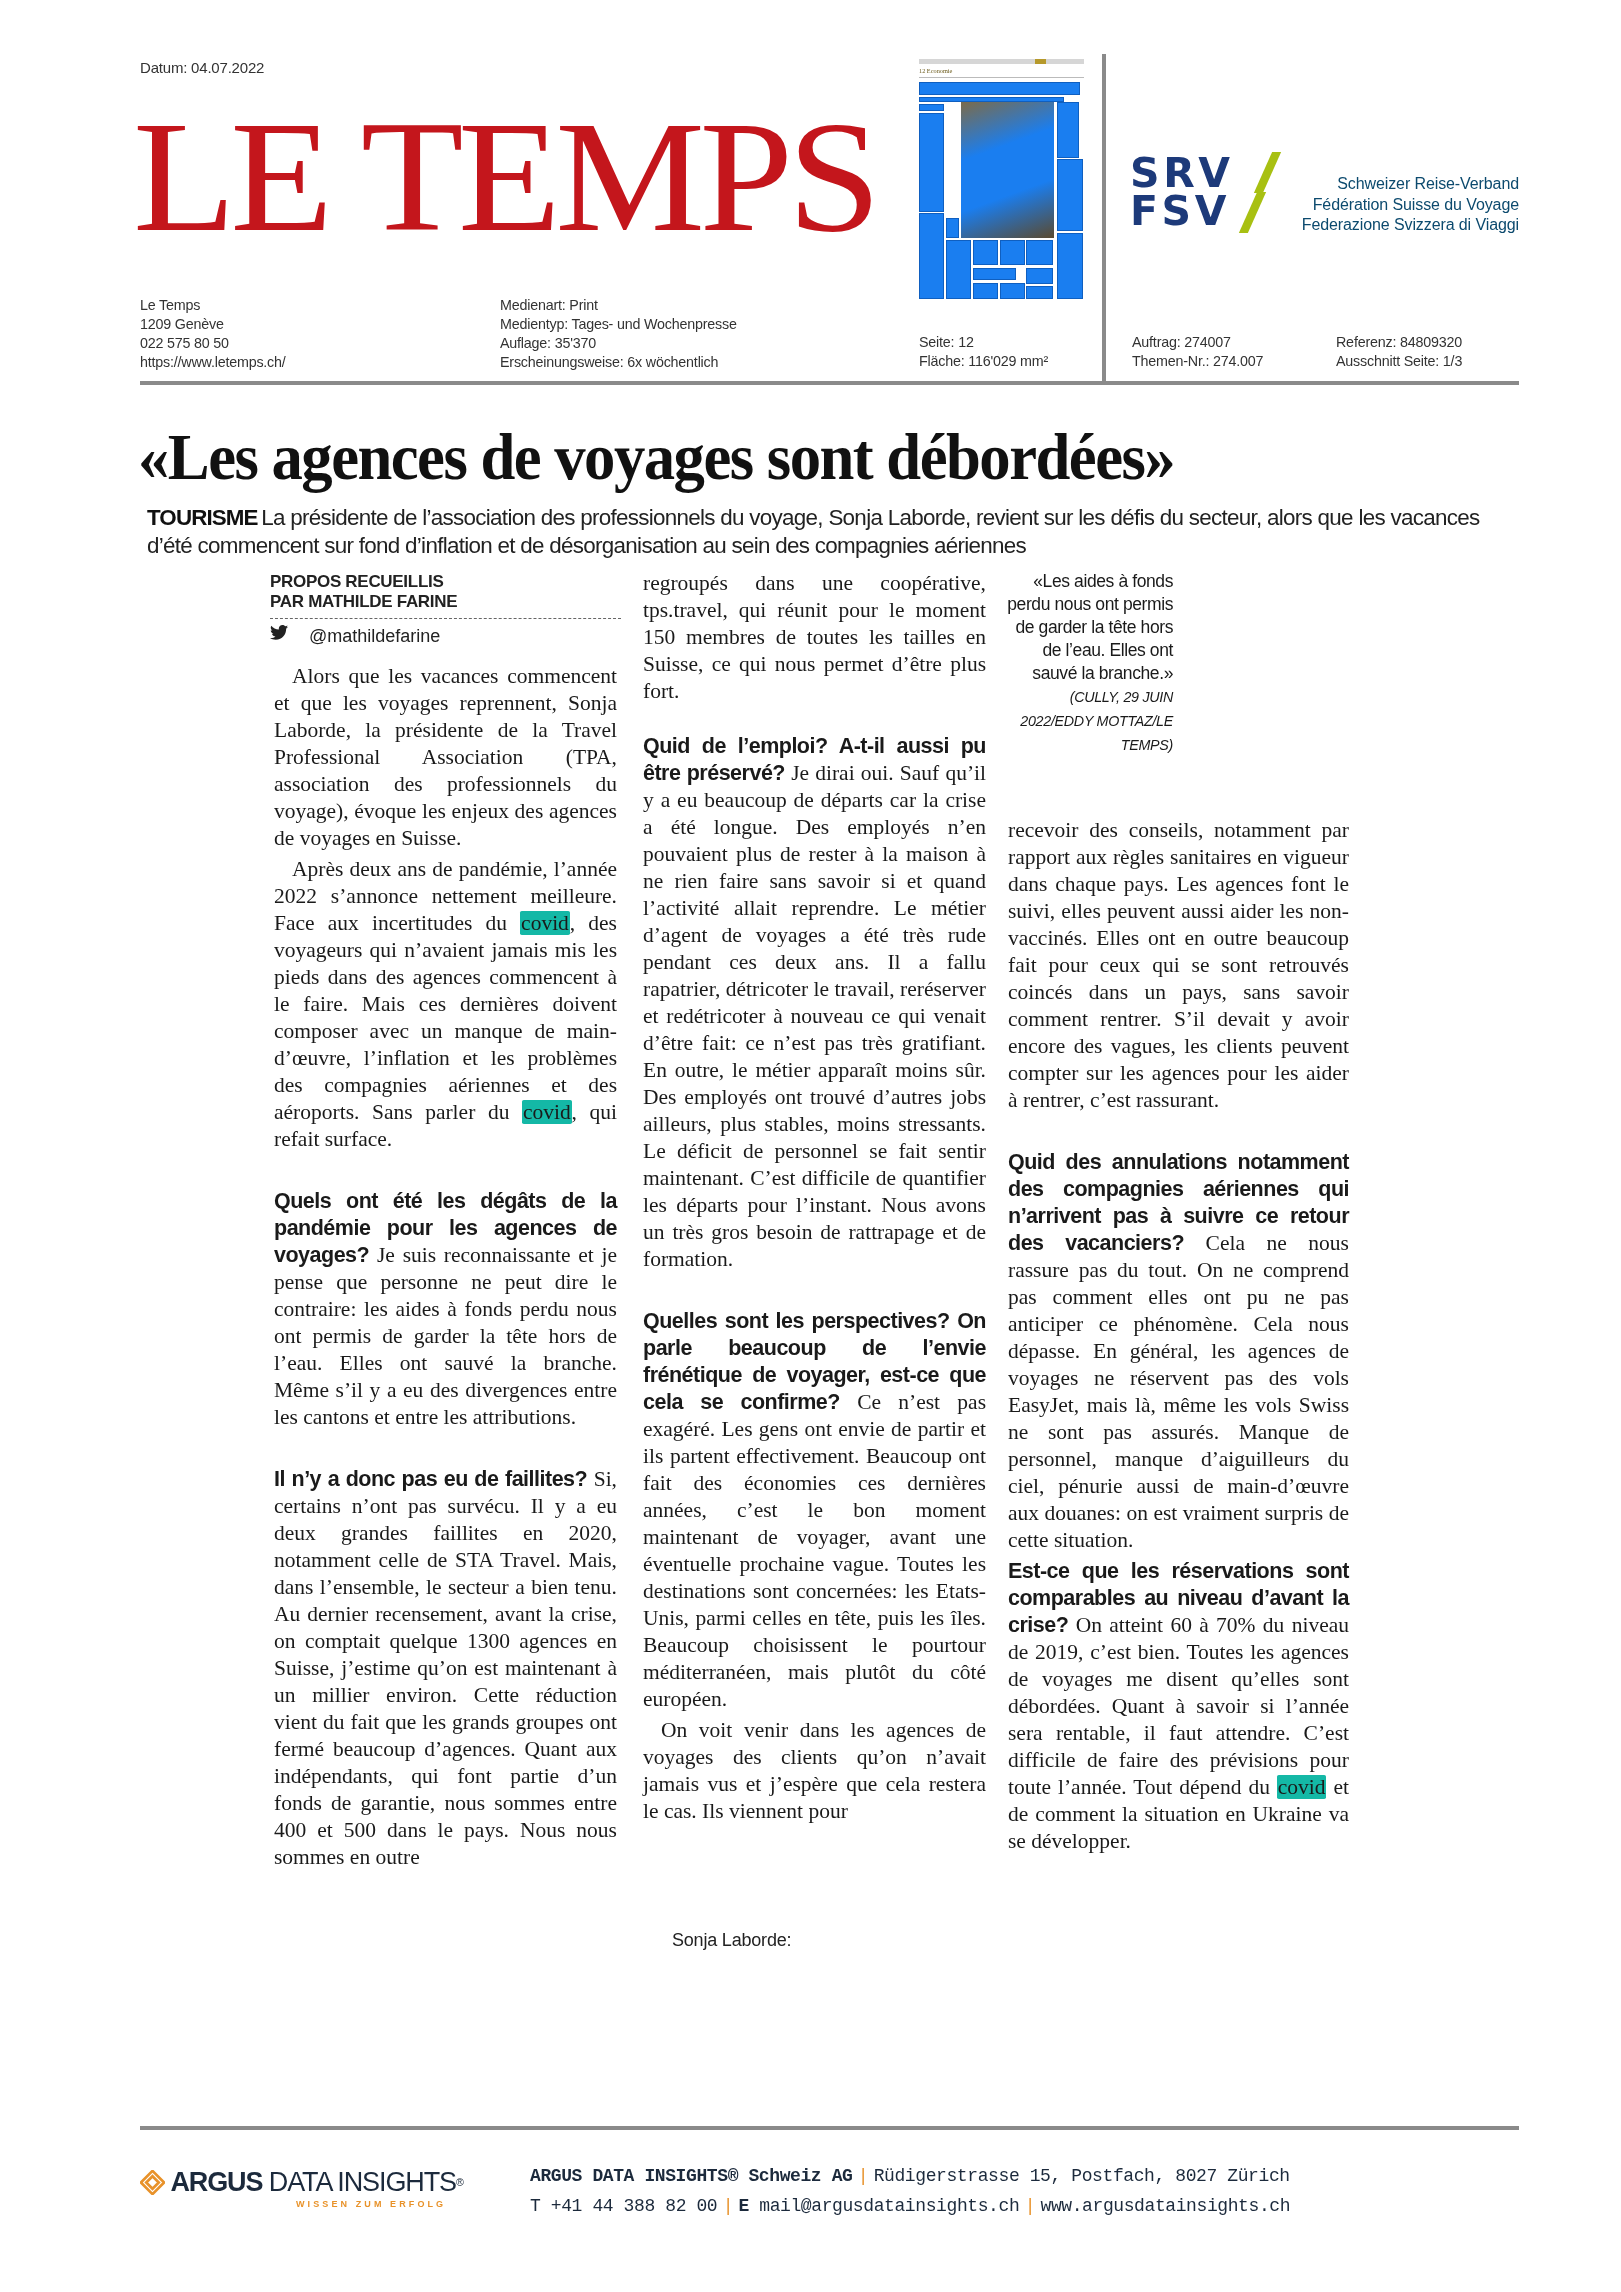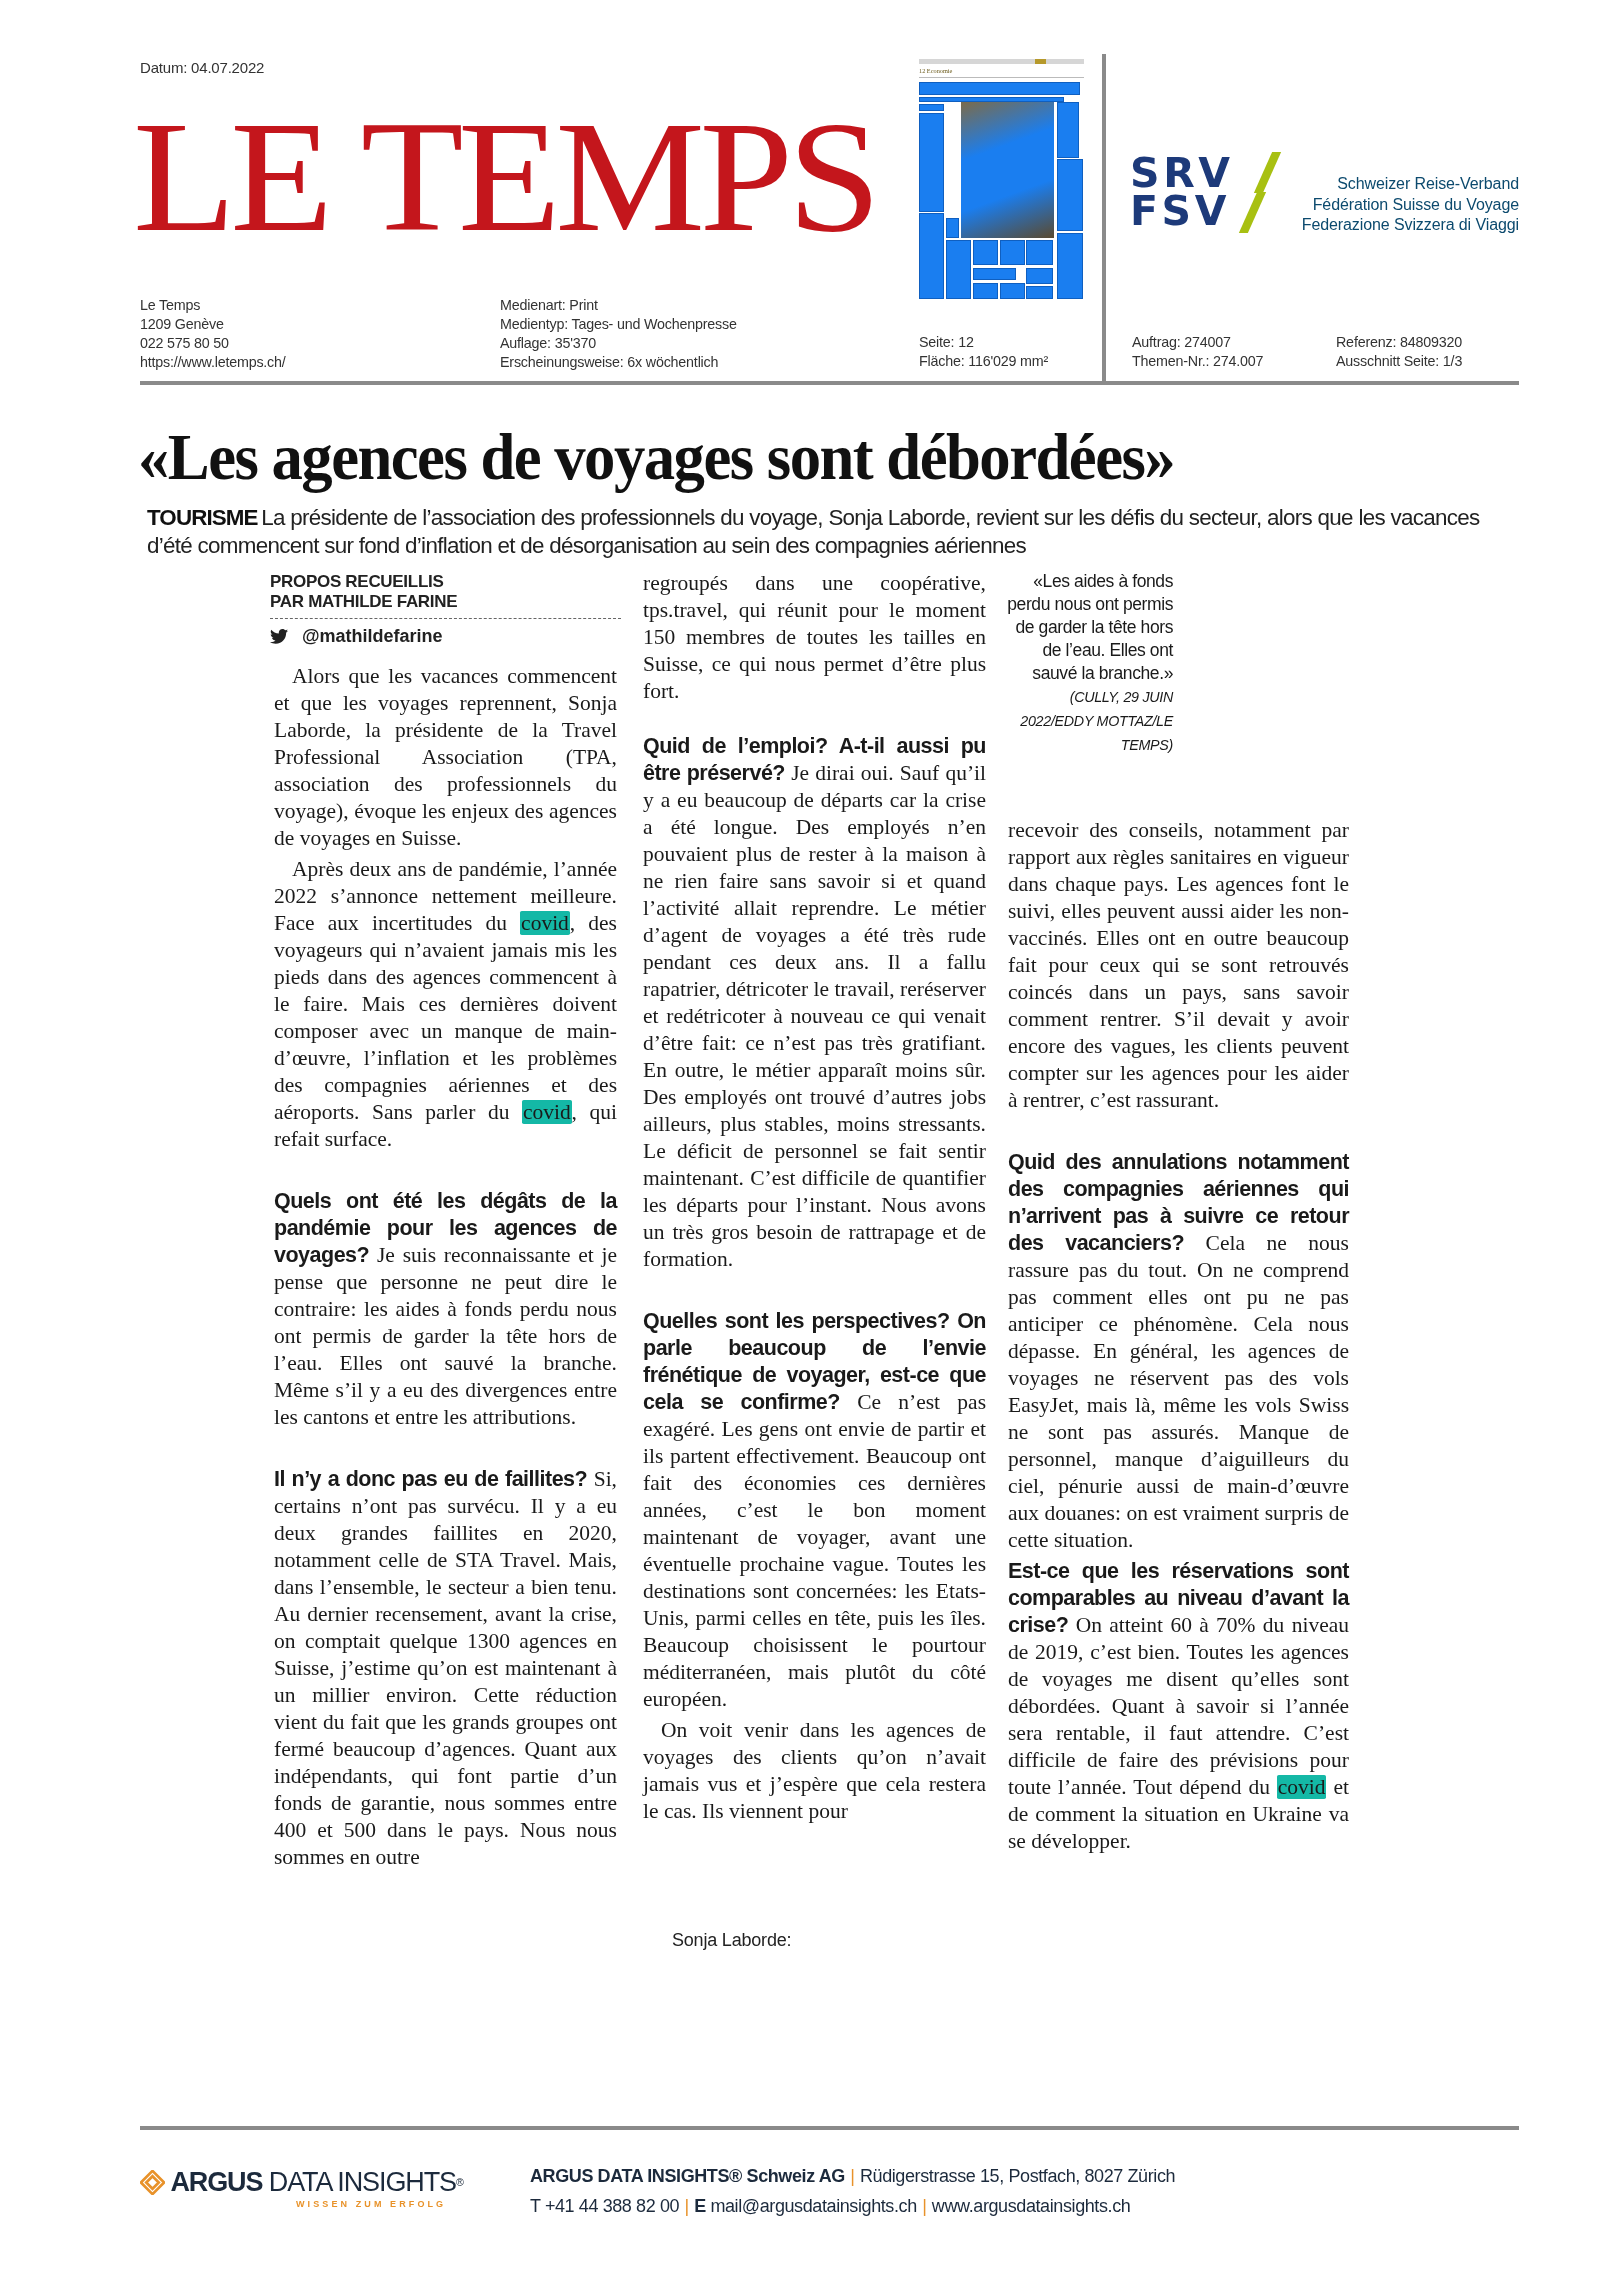--- a/index.html
+++ b/index.html
@@ -45,37 +45,37 @@
   .col .q { font-family: "Liberation Sans", sans-serif; font-weight: bold; letter-spacing: -0.5px; }
   .col .gap { height: 27px; }
   .hl { background: #14b8a6; border-radius: 1.8px; padding: 0 0.9px; }
 
   .col1 { left: 270px; top: 659px; width: 351px; }
   .col2 { left: 639px; top: 566px; width: 351px; }
   .col3 { left: 1004px; top: 813px; width: 349px; }
 
   .byline { left: 270px; top: 572px; width: 351px; font-family: "Liberation Sans", sans-serif; font-weight: bold; font-size: 17px; line-height: 19.7px; color: #222; letter-spacing: -0.3px; }
   .byline-rule { left: 270px; top: 618px; width: 351px; height: 0; border-top: 1.8px dashed #666; }
-  .twitter-line { left: 270px; top: 625px; font-family: "Liberation Sans", sans-serif; font-weight: bold; font-size: 18px; line-height: 23px; color: #222; display: flex; align-items: center; gap: 14px; }
+  .twitter-line { left: 270px; top: 625px; font-family: "Liberation Sans", sans-serif; font-weight: normal; font-size: 18px; line-height: 23px; color: #222; display: flex; gap: 21px; }
   .twitter-icon { width: 18px; height: 15px; }
 
   .caption { left: 1003px; top: 570px; width: 170px; text-align: right; font-family: "Liberation Sans", sans-serif; font-size: 17.5px; line-height: 23px; color: #1a1a1a; letter-spacing: -0.4px; }
   .caption .credit { font-style: italic; font-size: 14.3px; letter-spacing: -0.3px; }
 
   .signature { left: 672px; top: 1930px; font-family: "Liberation Sans", sans-serif; font-size: 18px; color: #222; letter-spacing: -0.2px; }
 
   
   .hrule-bottom { left: 140px; top: 2126px; width: 1379px; height: 3.6px; background: #8a8a8a; }
   .argus-logo { left: 140px; top: 2166px; display: flex; align-items: center; gap: 5.4px; }
   .argus-diamond { width: 25px; height: 25px; }
   .argus-word { font-family: "Liberation Sans", sans-serif; font-size: 27px; line-height: 33px; color: #1c2a3c; letter-spacing: -1.1px; white-space: nowrap; }
   .argus-word b { font-weight: bold; }
   .argus-word sup { font-size: 10.7px; vertical-align: top; }
   .argus-tagline { left: 296px; top: 2199px; font-family: "Liberation Sans", sans-serif; font-size: 9px; letter-spacing: 3.1px; color: #e8922a; font-weight: bold; }
-  .footer-line { font-family: Liberation Sans, sans-serif; font-size: 18px; line-height: 21.5px; color: #1c2a3c; letter-spacing: -0.4px; white-space: nowrap; }
+  .footer-line { font-family: Liberation Mono, monospace; font-size: 18px; line-height: 21.5px; color: #1c2a3c; letter-spacing: -0.4px; white-space: nowrap; }
   .footer-line .sep { color: #e8922a; margin: 0 5.4px; }
   .footer-line b { font-weight: bold; }
   .footer-1 { left: 530px; top: 2166px; }
   .footer-2 { left: 530px; top: 2196px; }
 </style>
 </head>
 <body>
 
 <div class="abs datum">Datum: 04.07.2022</div>
 <div class="abs masthead">LE TEMPS</div>

